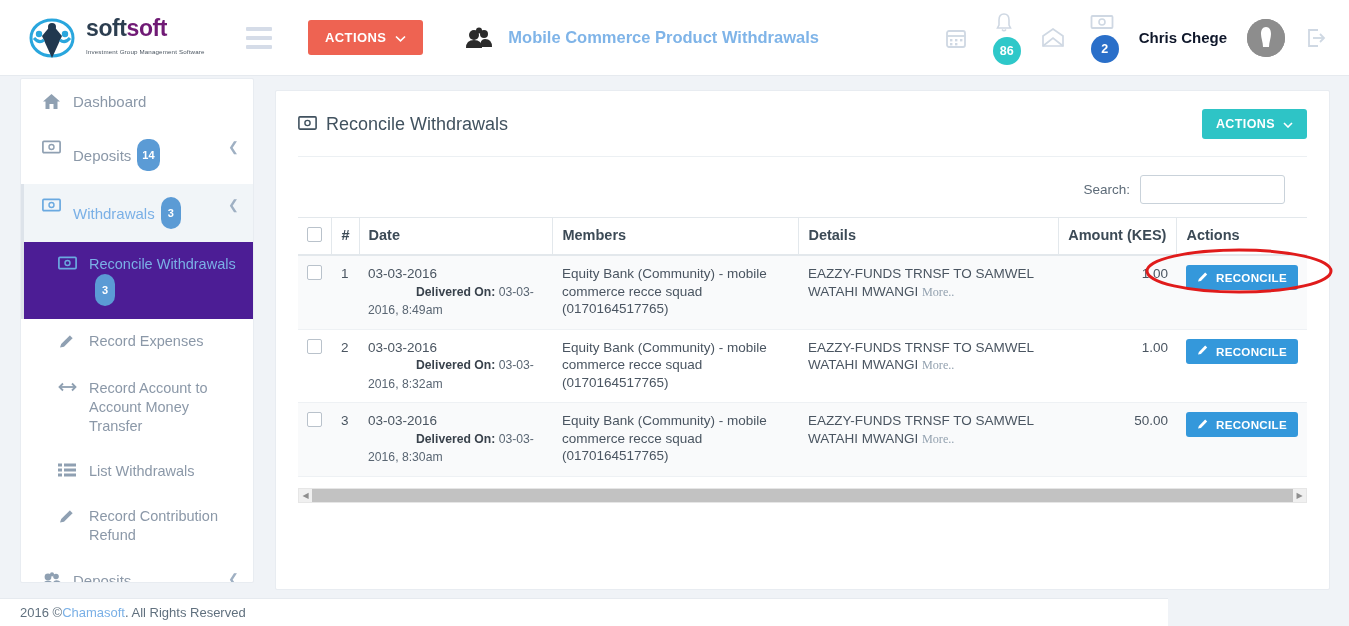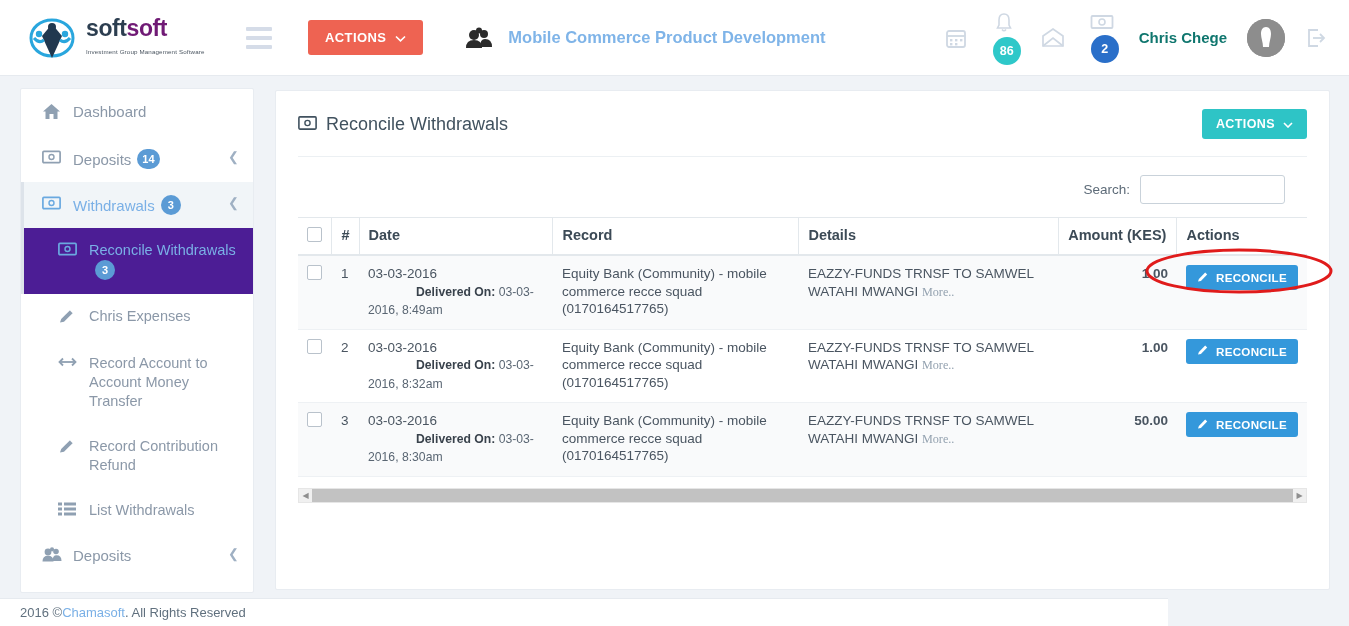--- a/index.html
+++ b/index.html
@@ -54,29 +54,29 @@
   }
   .ticon { color: #cfd8e3; display: flex; align-items: center; cursor: pointer; flex-direction: column; }
   .badge {
     display: inline-flex; align-items: center; justify-content: center;
     min-width: 28px; height: 28px; border-radius: 14px;
     color: #fff; font-size: 12.5px; font-weight: bold; padding: 0 6px;
     margin-left: 6px;
   }
   .badge-teal { background: #2ec8c9; }
   .badge-blue { background: #2a6fc9; }
-  .user-name { color: #0f766e; font-size: 15px; font-weight: bold; }
+  .user-name { color: #0f172a; font-size: 15px; font-weight: bold; }
   .avatar {
     width: 38px; height: 38px; border-radius: 50%;
     background: #8d8d8d; display: flex; align-items: center; justify-content: center;
   }
 
   
   .sidebar {
-    position: absolute; left: 20px; top: 88px;
+    position: absolute; left: 20px; top: 78px;
     width: 234px; height: 505px;
     background: #ffffff;
     border: 1px solid #e8ecf1;
     border-radius: 2px;
     overflow: hidden;
   }
   .nav-item {
     display: flex; align-items: flex-start;
     padding: 13px 14px 13px 18px;
     color: #8b98a8; font-size: 15px;
@@ -85,21 +85,21 @@
   }
   .nav-item .nicon { width: 22px; flex: 0 0 22px; margin-right: 9px; margin-top: 1px; }
   .nav-item .nlabel { flex: 1; line-height: 19px; }
   .nav-item.active { background: #f1f5f8; border-left-color: #dde3ea; }
   .nav-item.sub { padding-left: 34px; font-size: 14.5px; }
   .nav-item.sub.active { background: #4c1d95; }
   .nav-item.blue { color: #7ab0e6; }
   .chev { color: #9fb0c3; font-size: 13px; margin-left: auto; padding-left: 6px; }
   .nbadge {
     display: inline-flex; align-items: center; justify-content: center;
-    min-width: 20px; height: 20px; border-radius: 10px;
+    min-width: 20px; height: 32px; border-radius: 10px;
     background: #5b9bd5; color: #fff;
     font-size: 11px; font-weight: bold; padding: 0 5px;
     margin-left: 6px; vertical-align: 2px;
   }
 
   
   .panel {
     position: absolute; left: 275px; top: 90px;
     width: 1055px; height: 500px;
     background: #ffffff;
@@ -154,21 +154,21 @@
     padding: 9px; vertical-align: top;
     border-bottom: 1px solid #eef1f4;
     line-height: 17.5px;
   }
   table.dt tbody tr:nth-child(odd) { background: #f9fafb; }
   .col-chk { width: 34px; }
   .col-num { width: 22px; }
   .col-date { width: 200px; }
   .col-acct { width: 256px; }
   .col-det { width: 275px; }
-  .col-amt { width: 122px; text-align: right; font-weight: bold; }
+  .col-amt { width: 122px; text-align: right; }
   .col-act { width: 128px; }
   th.col-amt, td.col-amt { text-align: right; }
   .chk {
     width: 15px; height: 15px;
     border: 1px solid #b9c2cb; background: #fff;
     border-radius: 2px; display: block; cursor: pointer;
   }
   .delivered { font-size: 12.2px; color: #5a6673; }
   .delivered b { color: #39424c; padding-left: 48px; }
   .more { color: #94a2b0; font-size: 12.2px; cursor: pointer; font-family: Liberation Serif, serif; }
@@ -256,21 +256,21 @@
   <div class="grp">
     <span class="grp-icon">
       <svg viewBox="0 0 28 22" width="28" height="22">
         <circle cx="9" cy="8" r="5" fill="#2b2b2b"></circle>
         <circle cx="19" cy="7" r="4" fill="#2b2b2b"></circle>
         <circle cx="14" cy="3.5" r="3" fill="#2b2b2b"></circle>
         <path d="M1 21 Q1 13 9 13 Q17 13 17 21 Z" fill="#2b2b2b"></path>
         <path d="M15 20 Q15 12 20 12 Q27 12 27 20 Z" fill="#2b2b2b"></path>
       </svg>
     </span>
-    <span class="grp-title">Mobile Commerce Product Development</span>
+    <span class="grp-title">Mobile Commerce Product Withdrawals</span>
   </div>
 
   <div class="top-right">
     <span class="ticon">
       <svg width="22" height="22" viewBox="0 0 22 22">
         <rect x="2" y="4" width="18" height="16" rx="2" fill="none" stroke="#cfd8e3" stroke-width="1.8"></rect>
         <line x1="2" y1="9" x2="20" y2="9" stroke="#cfd8e3" stroke-width="1.8"></line>
         <rect x="5" y="12" width="2.4" height="2.4" fill="#cfd8e3"></rect>
         <rect x="10" y="12" width="2.4" height="2.4" fill="#cfd8e3"></rect>
         <rect x="15" y="12" width="2.4" height="2.4" fill="#cfd8e3"></rect>
@@ -353,47 +353,47 @@
           <rect x="0.9" y="1.4" width="17.2" height="11.2" rx="1" fill="none" stroke="#6aa9e0" stroke-width="1.7"></rect>
           <circle cx="9.5" cy="7" r="2.5" fill="none" stroke="#6aa9e0" stroke-width="1.4"></circle>
         </svg></span>
       <span class="nlabel">Reconcile Withdrawals<span class="nbadge">3</span></span>
     </div>
     <div class="nav-item sub">
       <span class="nicon"><svg width="17" height="17" viewBox="0 0 17 17">
           <path d="M2 14.5 L3.2 11 L12 2.2 L14.8 5 L6 13.8 Z" fill="#8fa0b2"></path>
           <path d="M12 2.2 L14.8 5" stroke="#fff" stroke-width="0.8"></path>
         </svg></span>
-      <span class="nlabel">Chris Expenses</span>
+      <span class="nlabel">Record Expenses</span>
     </div>
     <div class="nav-item sub">
       <span class="nicon"><svg width="19" height="12" viewBox="0 0 19 12">
           <line x1="2" y1="6" x2="17" y2="6" stroke="#8fa0b2" stroke-width="1.8"></line>
           <path d="M5 2.5 L1.5 6 L5 9.5" fill="none" stroke="#8fa0b2" stroke-width="1.8"></path>
           <path d="M14 2.5 L17.5 6 L14 9.5" fill="none" stroke="#8fa0b2" stroke-width="1.8"></path>
         </svg></span>
       <span class="nlabel">Record Account to Account Money Transfer</span>
-    </div>
-    <div class="nav-item sub">
-      <span class="nicon"><svg width="17" height="17" viewBox="0 0 17 17">
-          <path d="M2 14.5 L3.2 11 L12 2.2 L14.8 5 L6 13.8 Z" fill="#8fa0b2"></path>
-          <path d="M12 2.2 L14.8 5" stroke="#fff" stroke-width="0.8"></path>
-        </svg></span>
-      <span class="nlabel">Record Contribution Refund</span>
     </div>
     <div class="nav-item sub">
       <span class="nicon"><svg width="18" height="14" viewBox="0 0 18 14">
           <rect x="0" y="0.5" width="4" height="3" fill="#8fa0b2"></rect>
           <rect x="6" y="0.5" width="12" height="3" fill="#8fa0b2"></rect>
           <rect x="0" y="5.5" width="4" height="3" fill="#8fa0b2"></rect>
           <rect x="6" y="5.5" width="12" height="3" fill="#8fa0b2"></rect>
           <rect x="0" y="10.5" width="4" height="3" fill="#8fa0b2"></rect>
           <rect x="6" y="10.5" width="12" height="3" fill="#8fa0b2"></rect>
         </svg></span>
       <span class="nlabel">List Withdrawals</span>
+    </div>
+    <div class="nav-item sub">
+      <span class="nicon"><svg width="17" height="17" viewBox="0 0 17 17">
+          <path d="M2 14.5 L3.2 11 L12 2.2 L14.8 5 L6 13.8 Z" fill="#8fa0b2"></path>
+          <path d="M12 2.2 L14.8 5" stroke="#fff" stroke-width="0.8"></path>
+        </svg></span>
+      <span class="nlabel">Record Contribution Refund</span>
     </div>
     <div class="nav-item">
       <span class="nicon"><svg width="20" height="15" viewBox="0 0 20 15">
           <circle cx="6" cy="5" r="3.4" fill="#8fa0b2"></circle>
           <circle cx="14" cy="4.5" r="2.8" fill="#8fa0b2"></circle>
           <circle cx="10" cy="2.4" r="2.1" fill="#8fa0b2"></circle>
           <path d="M0.5 14.5 Q0.5 8.8 6 8.8 Q11.5 8.8 11.5 14.5 Z" fill="#8fa0b2"></path>
           <path d="M10.5 14 Q10.5 8.2 14.5 8.2 Q19.5 8.2 19.5 14 Z" fill="#8fa0b2"></path>
         </svg></span>
       <span class="nlabel">Deposits</span>
@@ -440,21 +440,21 @@
 
   <div class="table-wrap">
     <table class="dt">
       <thead>
         <tr>
           <th class="col-chk">
             <span class="chk"></span>
           </th>
           <th class="col-num">#</th>
           <th class="col-date">Date</th>
-          <th class="col-acct">Record</th>
+          <th class="col-acct">Members</th>
           <th class="col-det">Details</th>
           <th class="col-amt">Amount (KES)</th>
           <th class="col-act">Actions</th>
         </tr>
       </thead>
       <tbody id="tbody">
           <tr>
             <td class="col-chk">
               <span class="chk"></span>
             </td>

